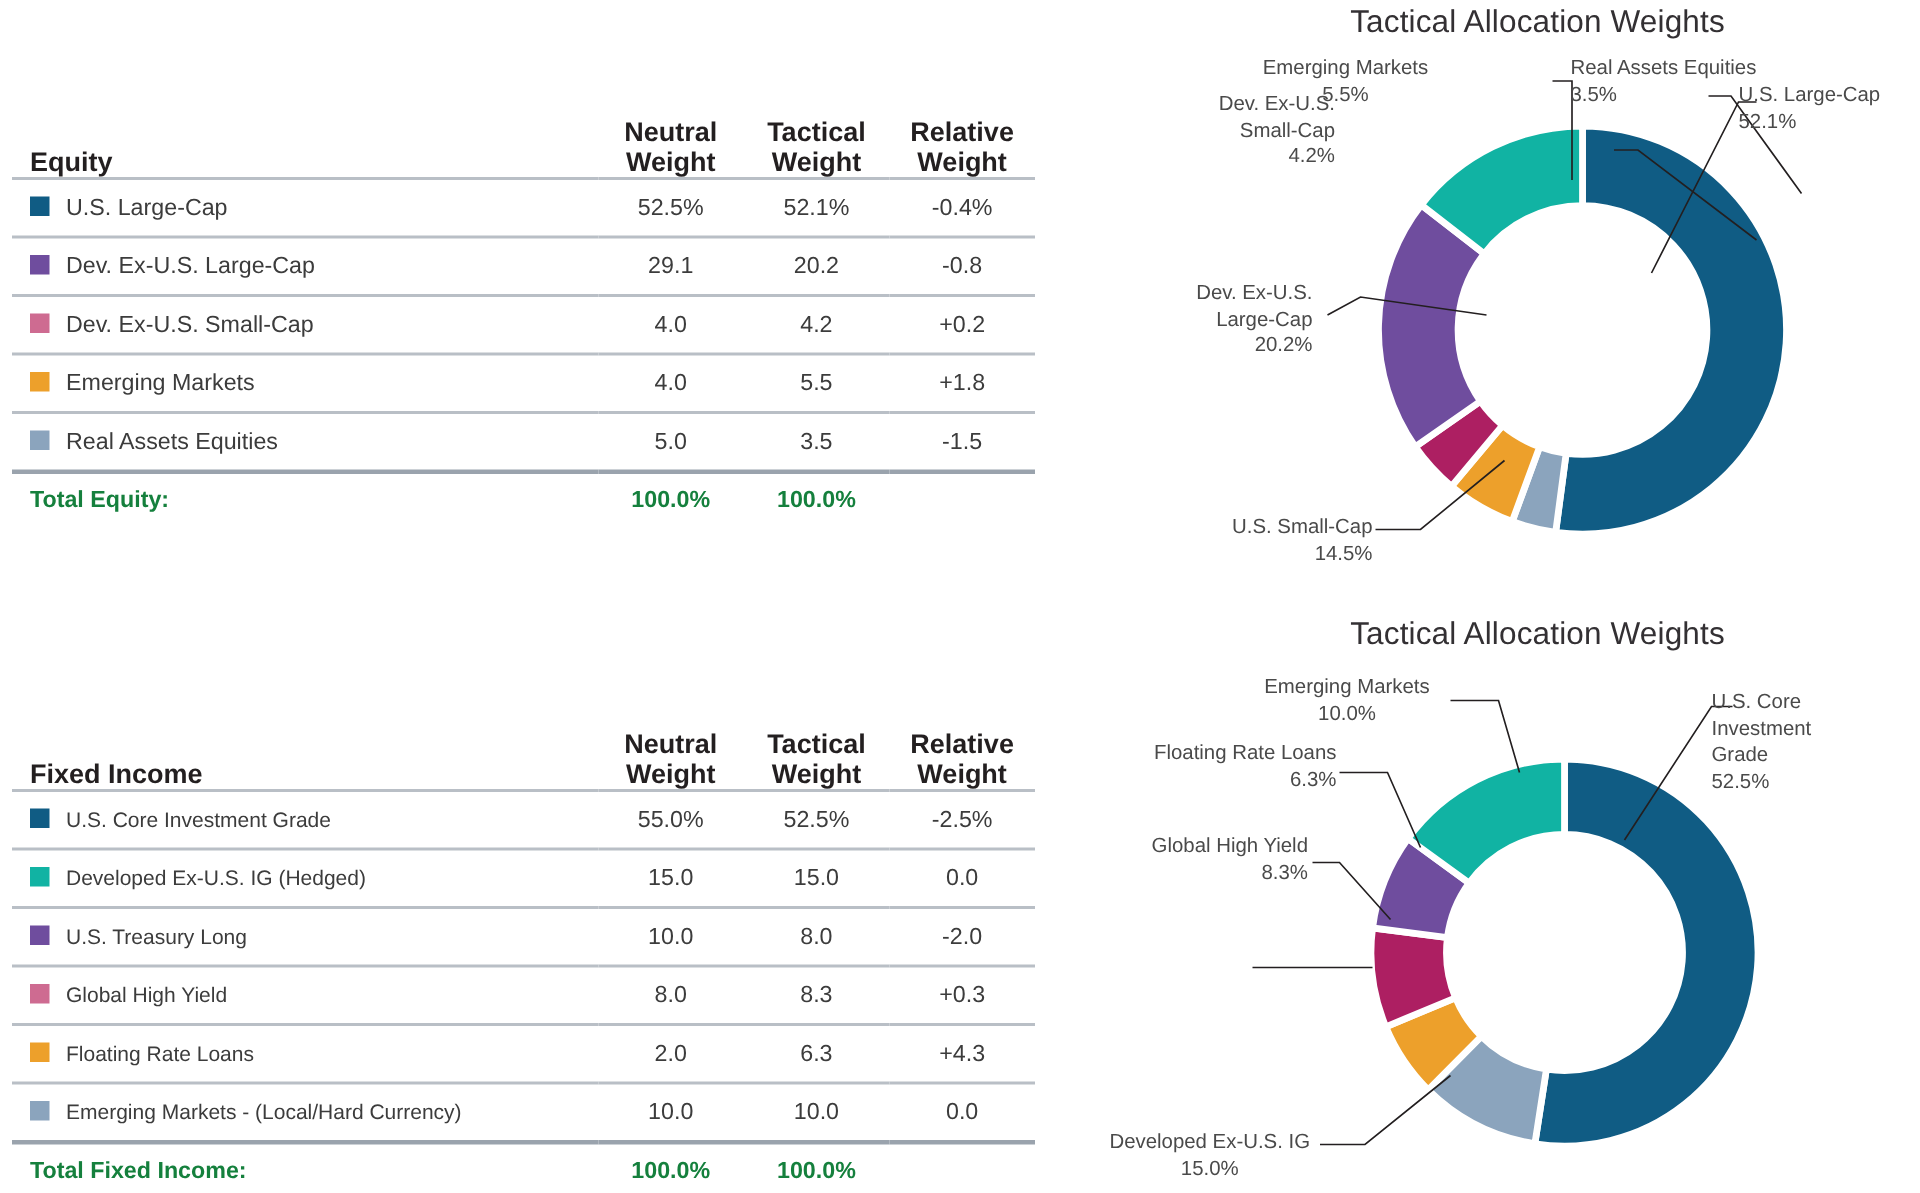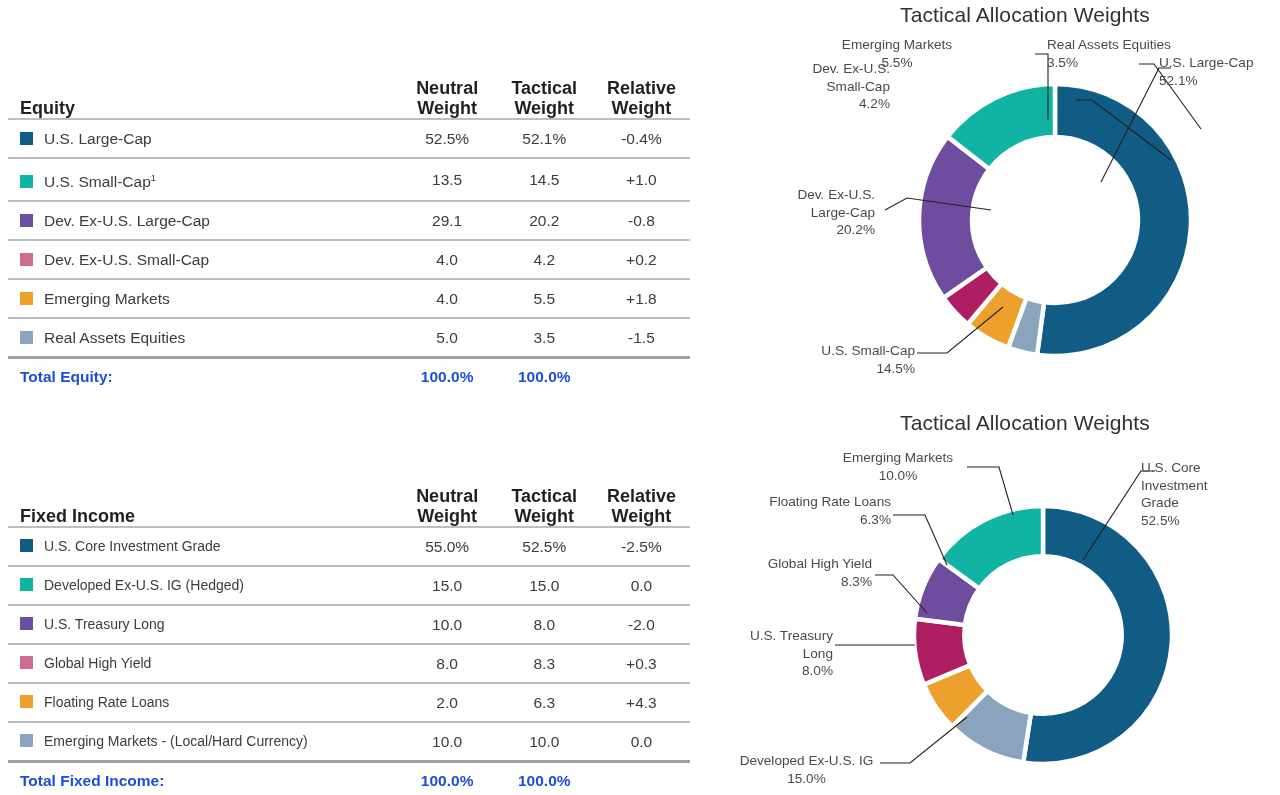--- a/index.html
+++ b/index.html
@@ -50,21 +50,21 @@
     display:inline-block;
     width:13px;height:13px;
     margin-right:11px;
     vertical-align:-1px;
   }
   .sup{font-size:9.5px;vertical-align:super;}
 
   tr.total-row td{
     border-top:3px solid #9aa3ad;
     height:36px;line-height:36px;
-    font-size:15.5px;font-weight:bold;color:#1d4ed8;
+    font-size:15.5px;font-weight:bold;color:#15803d;
   }
   tr.total-row td.cell-name{text-align:left;padding-left:12px;}
   tr.total-row td.cell-num{text-align:center;}
 
   
   .chart-block{position:absolute;margin-left:35px;}
   #chart-equity{left:700px;top:0px;width:580px;height:398px;}
   #chart-fi{left:700px;top:405px;width:580px;height:390px;}
 
   .chart-title{
@@ -117,26 +117,20 @@
           <span class="h2">Weight</span>
         </th>
       </tr>
     </thead>
     <tbody>
         <tr class="data-row">
           <td class="cell-name"><span class="swatch" style="background: rgb(16, 92, 132);"></span><span>U.S. Large-Cap</span></td>
           <td class="cell-num">52.5%</td>
           <td class="cell-num">52.1%</td>
           <td class="cell-num">-0.4%</td>
-        </tr>
-        <tr class="data-row">
-          <td class="cell-name"><span class="swatch" style="background: rgb(17, 179, 163);"></span><span>U.S. Small-Cap</span><span class="sup">1</span></td>
-          <td class="cell-num">13.5</td>
-          <td class="cell-num">14.5</td>
-          <td class="cell-num">+1.0</td>
         </tr>
         <tr class="data-row">
           <td class="cell-name"><span class="swatch" style="background: rgb(111, 77, 158);"></span><span>Dev. Ex-U.S. Large-Cap</span></td>
           <td class="cell-num">29.1</td>
           <td class="cell-num">20.2</td>
           <td class="cell-num">-0.8</td>
         </tr>
         <tr class="data-row">
           <td class="cell-name"><span class="swatch" style="background: rgb(206, 107, 145);"></span><span>Dev. Ex-U.S. Small-Cap</span></td>
           <td class="cell-num">4.0</td>
@@ -292,22 +286,19 @@
       <path d="M145,358 L175,358 L232,312"></path>
       <path d="M420,66 L406,66 L348,155"></path>
     </g>
   </svg>
   <div class="lbl c" style="left:72px;top:44px;width:182px;">Emerging Markets
 10.0%</div>
   <div class="lbl r" style="left:8px;top:88px;width:148px;">Floating Rate Loans
 6.3%</div>
   <div class="lbl r" style="left:0px;top:150px;width:137px;">Global High Yield
 8.3%</div>
-  <div class="lbl r" style="left:0px;top:222px;width:98px;">U.S. Treasury
-Long
-8.0%</div>
   <div class="lbl c" style="left:0px;top:347px;width:143px;">Developed Ex-U.S. IG
 15.0%</div>
   <div class="lbl l" style="left:406px;top:54px;width:130px;">U.S. Core
 Investment
 Grade
 52.5%</div>
 </div>
 
 </body></html>

